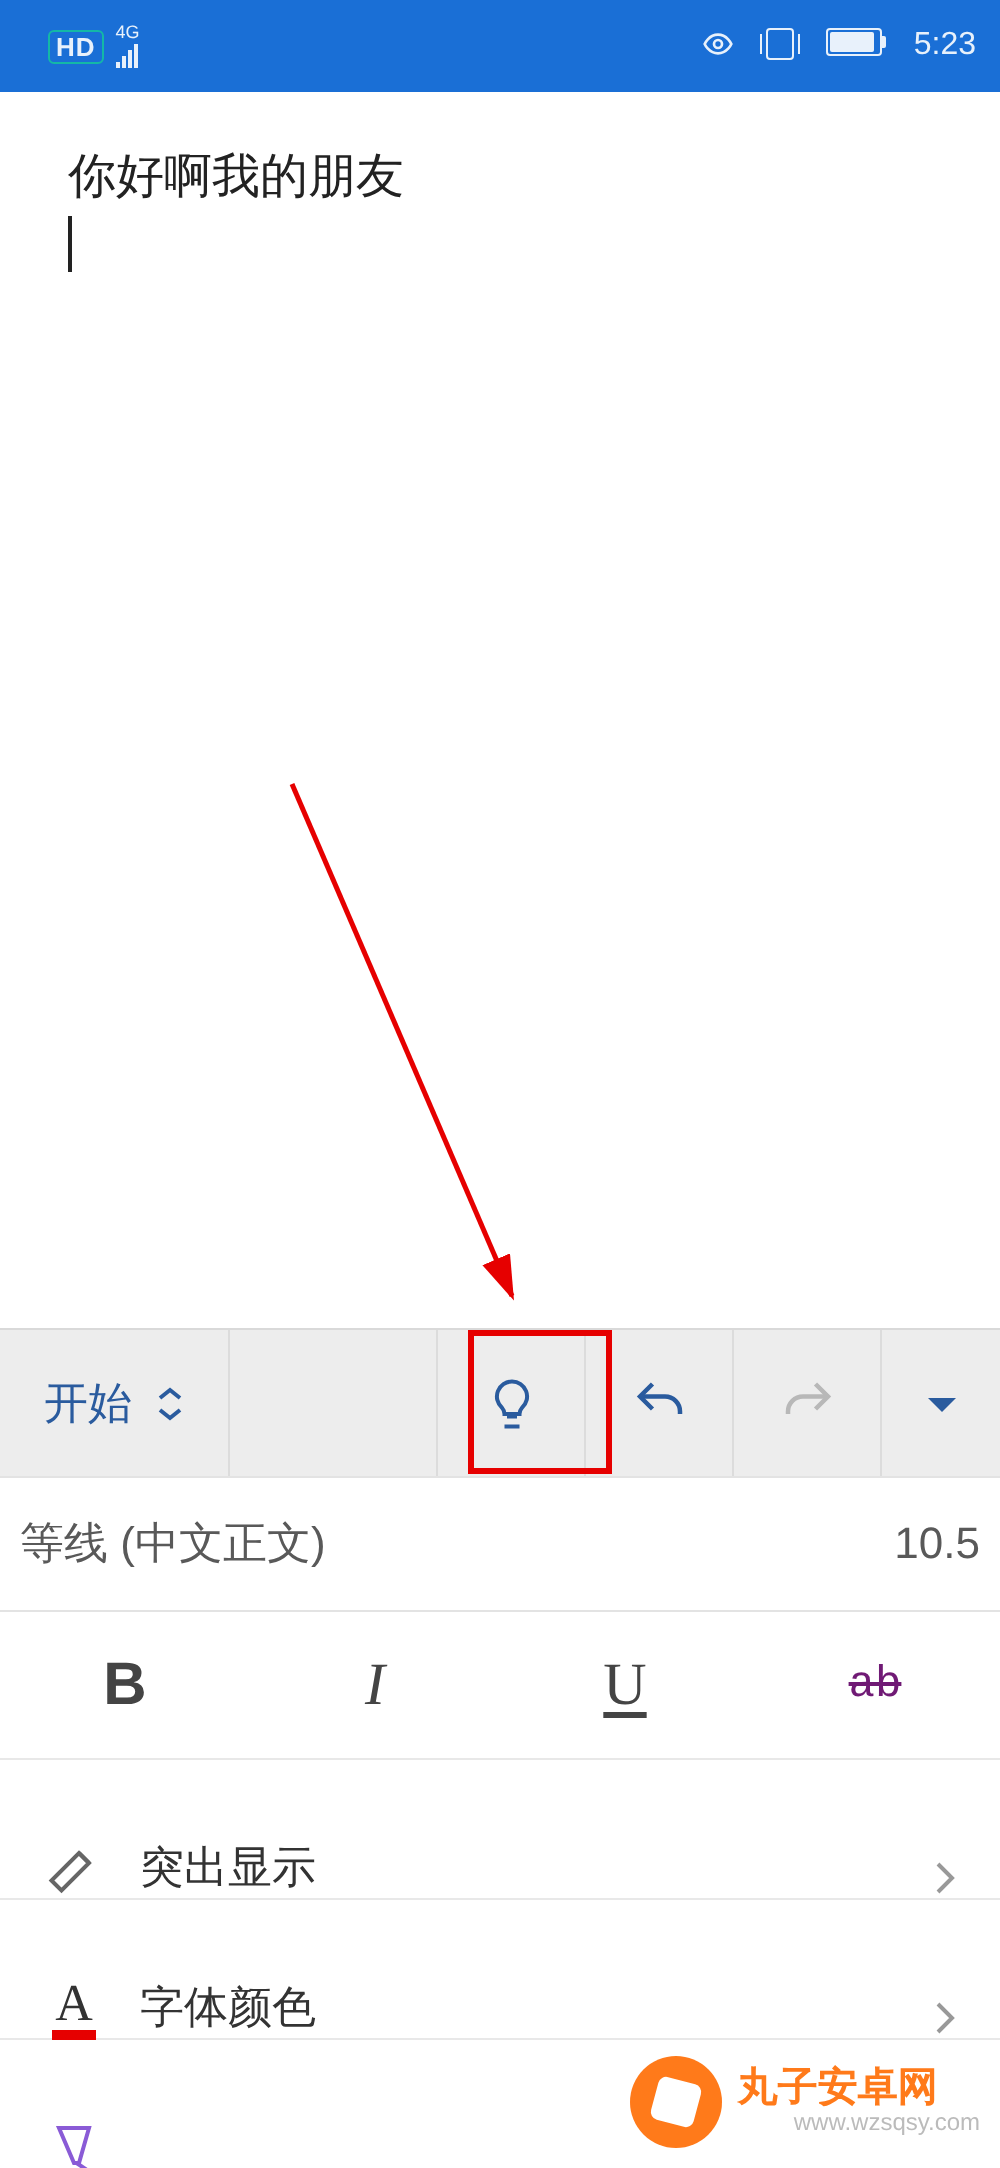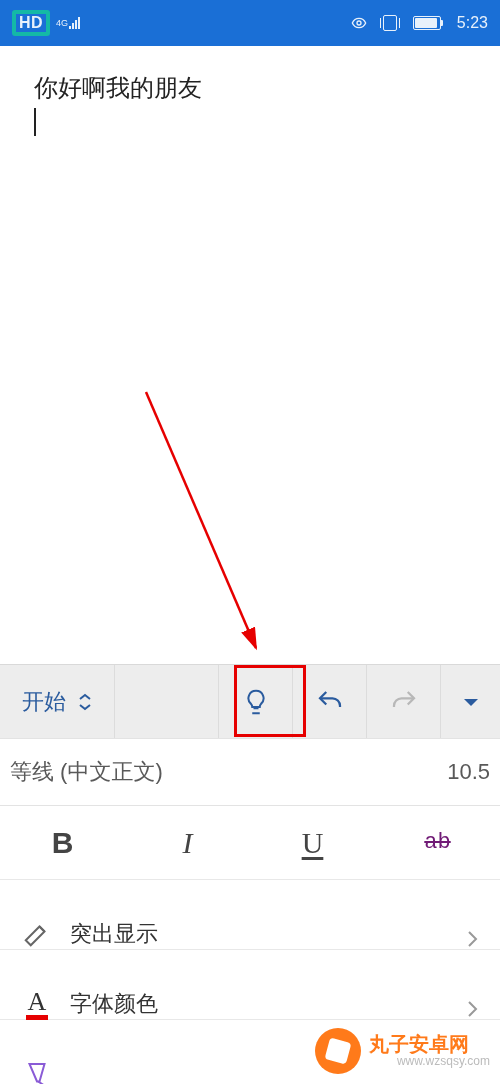--- a/index.html
+++ b/index.html
@@ -1,25 +1,25 @@
 <!DOCTYPE html>
 <html><head>
 <meta charset="utf-8">
 <style>
   * { box-sizing: border-box; margin: 0; padding: 0; }
   html, body { width: 500px; height: 1084px; overflow: hidden; font-family: "Microsoft YaHei", sans-serif; background: #fff; }
   
   .status-bar { height: 46px; background: #1a6fd6; color: #e8f1fb; display: flex; align-items: center; padding: 0 12px; font-size: 14px; }
   .sb-left { display: flex; align-items: center; gap: 6px; }
-  .sb-hd { border: 4px solid #14b8a6; border-radius: 3px; padding: 0 3px; font-size: 16px; font-weight: bold; letter-spacing: 0.5px; }
+  .sb-hd { border: 1px solid #14b8a6; border-radius: 3px; padding: 0 3px; font-size: 13px; font-weight: bold; letter-spacing: 0.5px; margin-left: 12px; }
   .sb-sig { display: flex; align-items: flex-end; gap: 1px; height: 12px; }
   .sb-sig span { width: 2px; background: #e8f1fb; }
   .sb-sig span:nth-child(1){height:25%;} .sb-sig span:nth-child(2){height:50%;} .sb-sig span:nth-child(3){height:75%;} .sb-sig span:nth-child(4){height:100%;}
   .sb-4g { font-size: 9px; line-height: 9px; }
-  .sb-right { margin-left: auto; display: flex; align-items: center; gap: 16px; }
+  .sb-right { margin-left: auto; display: flex; gap: 16px; }
   .sb-eye { width: 16px; height: 16px; }
   .sb-vib { width: 14px; height: 16px; border: 1px solid #e8f1fb; border-radius: 2px; position: relative; }
   .sb-vib::before, .sb-vib::after { content:""; position:absolute; width:1px; height:10px; background:#e8f1fb; top:2px; }
   .sb-vib::before{left:-4px;} .sb-vib::after{right:-4px;}
   .sb-batt { width: 28px; height: 14px; border: 1px solid #e8f1fb; border-radius: 2px; position: relative; }
   .sb-batt::after { content:""; position:absolute; right:-3px; top:3px; width:2px; height:6px; background:#e8f1fb; border-radius:0 1px 1px 0; }
   .sb-batt-fill { position:absolute; left:1px; top:1px; bottom:1px; width:85%; background:#e8f1fb; border-radius:1px; }
   .sb-time { font-size: 16px; }
   
   .doc-area { position: relative; height: 618px; background: #fff; padding: 26px 34px; }
@@ -63,21 +63,21 @@
   .wm-logo::before { content:""; width:22px; height:22px; background:#fff; border-radius:4px; transform:rotate(15deg); }
   .wm-text { color:#ff7a1a; font-size:20px; font-weight:bold; }
   .wm-sub { color:#bbb; font-size:12px;margin-left:28px; }
 </style>
 </head>
 <body>
 
 <div class="status-bar">
   <div class="sb-left">
     <span class="sb-hd">HD</span>
-    <div style="display:flex;flex-direction:row;align-items:center;gap:1px;">
+    <div style="display:flex;flex-direction:column;align-items:center;gap:1px;">
       <span class="sb-4g">4G</span>
       <div class="sb-sig">
           <span></span>
           <span></span>
           <span></span>
           <span></span>
         </div>
     </div>
   </div>
   <div class="sb-right">

